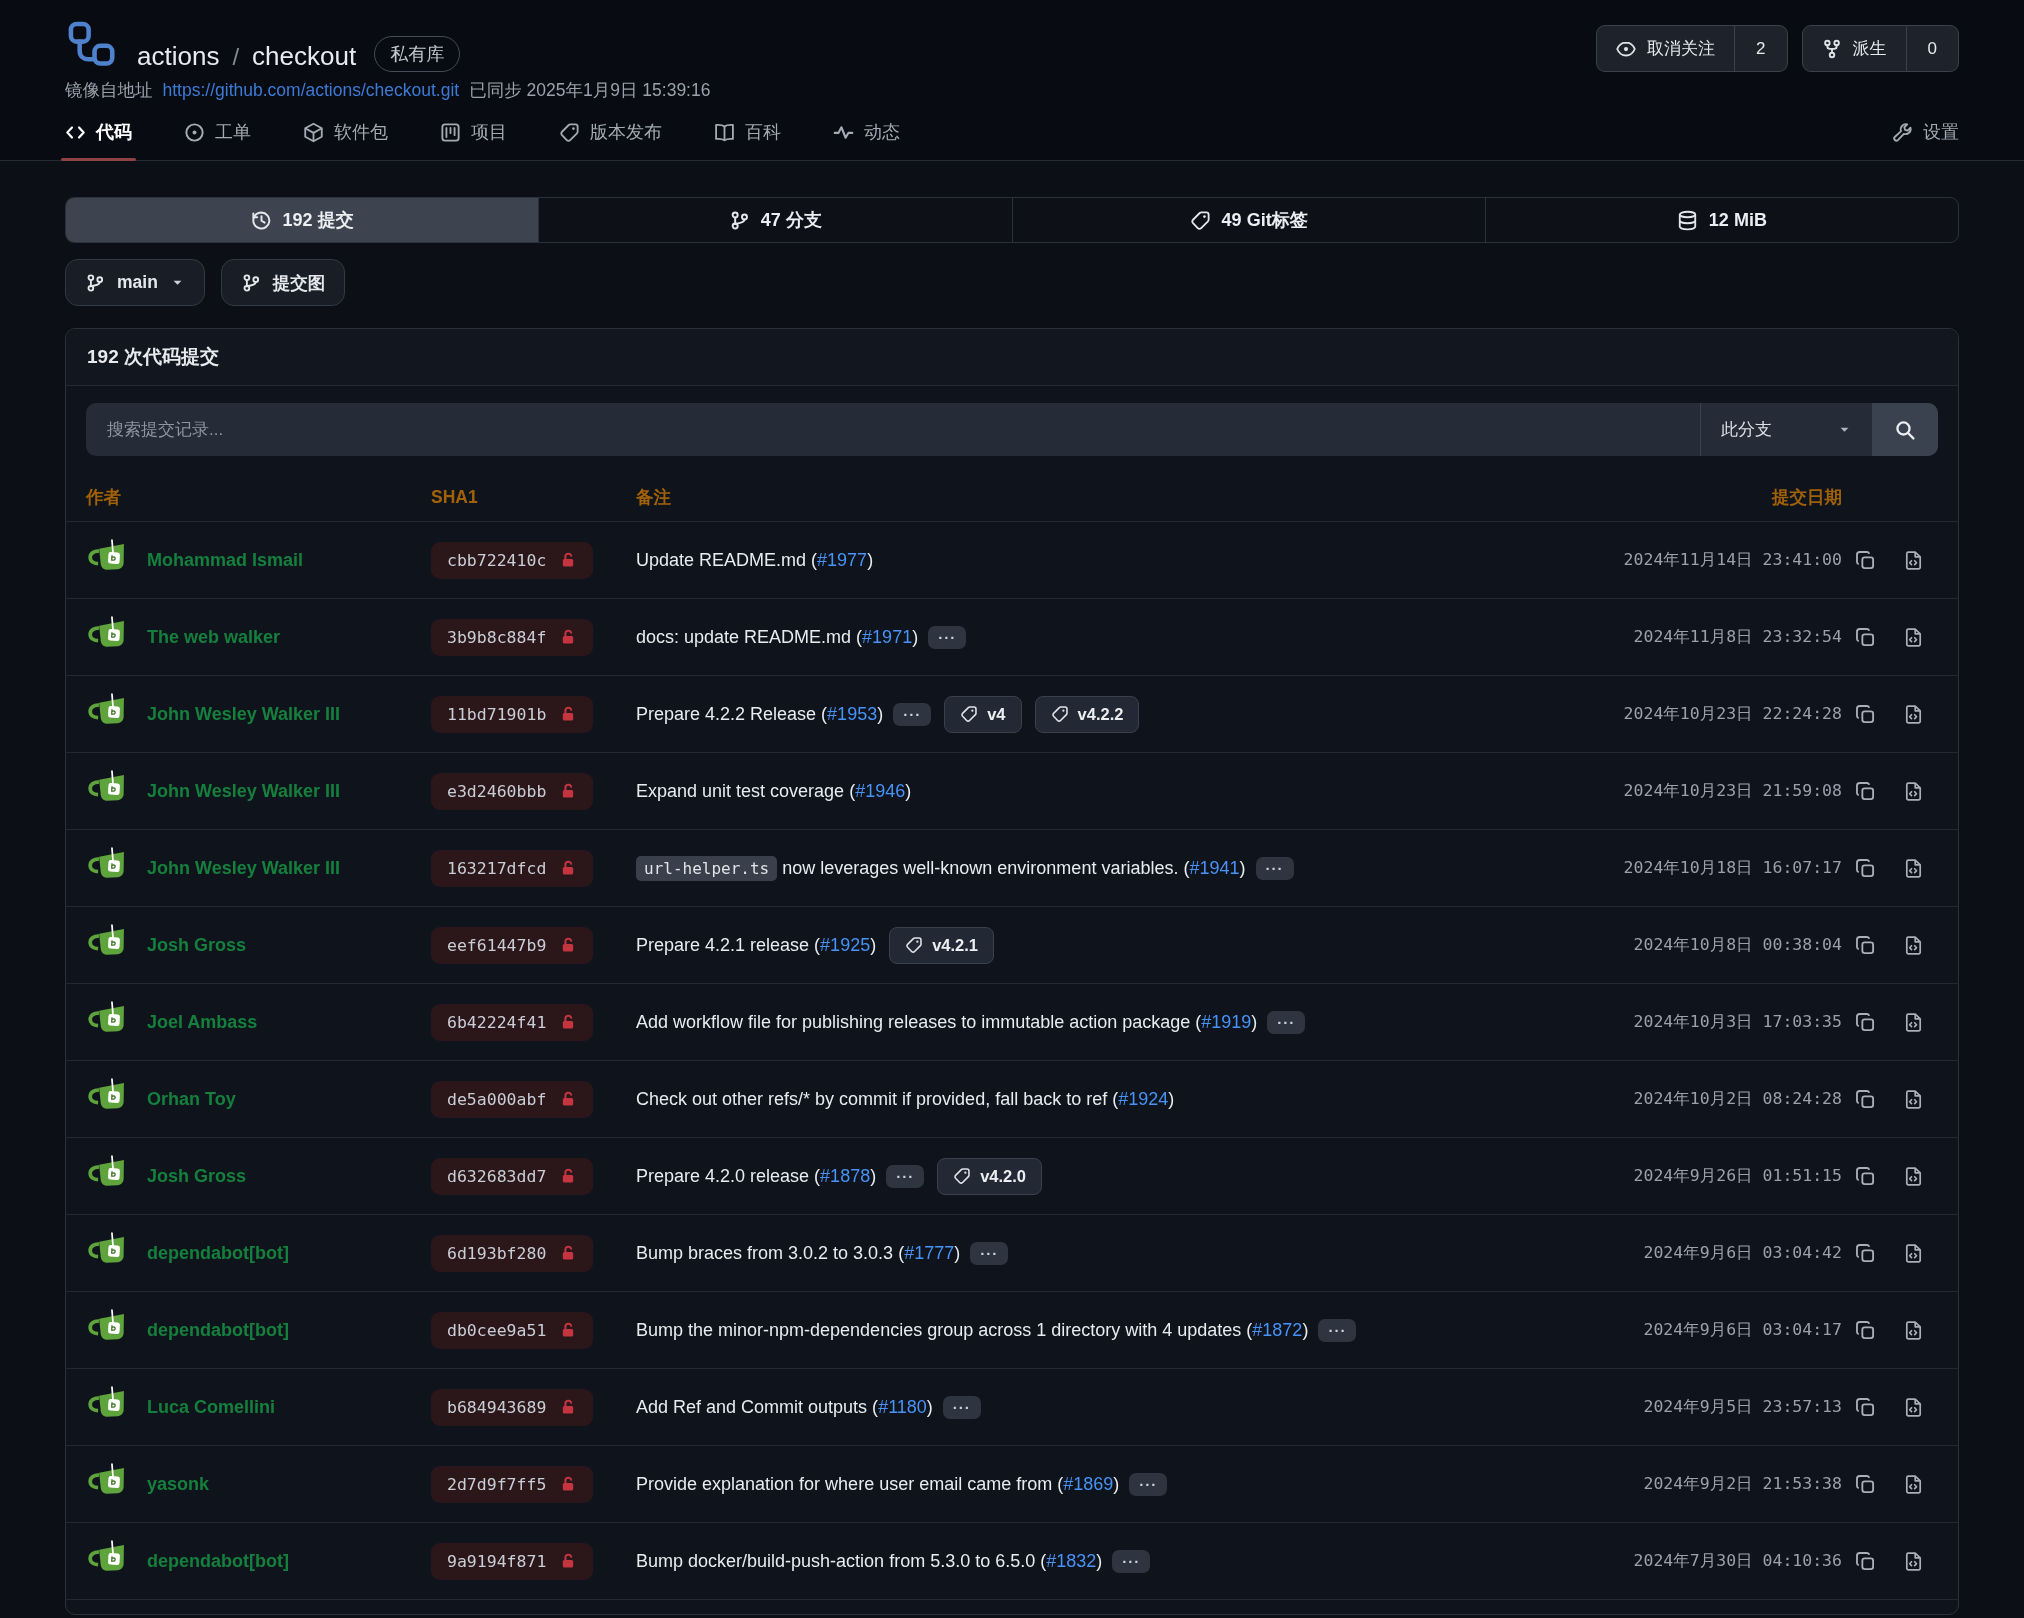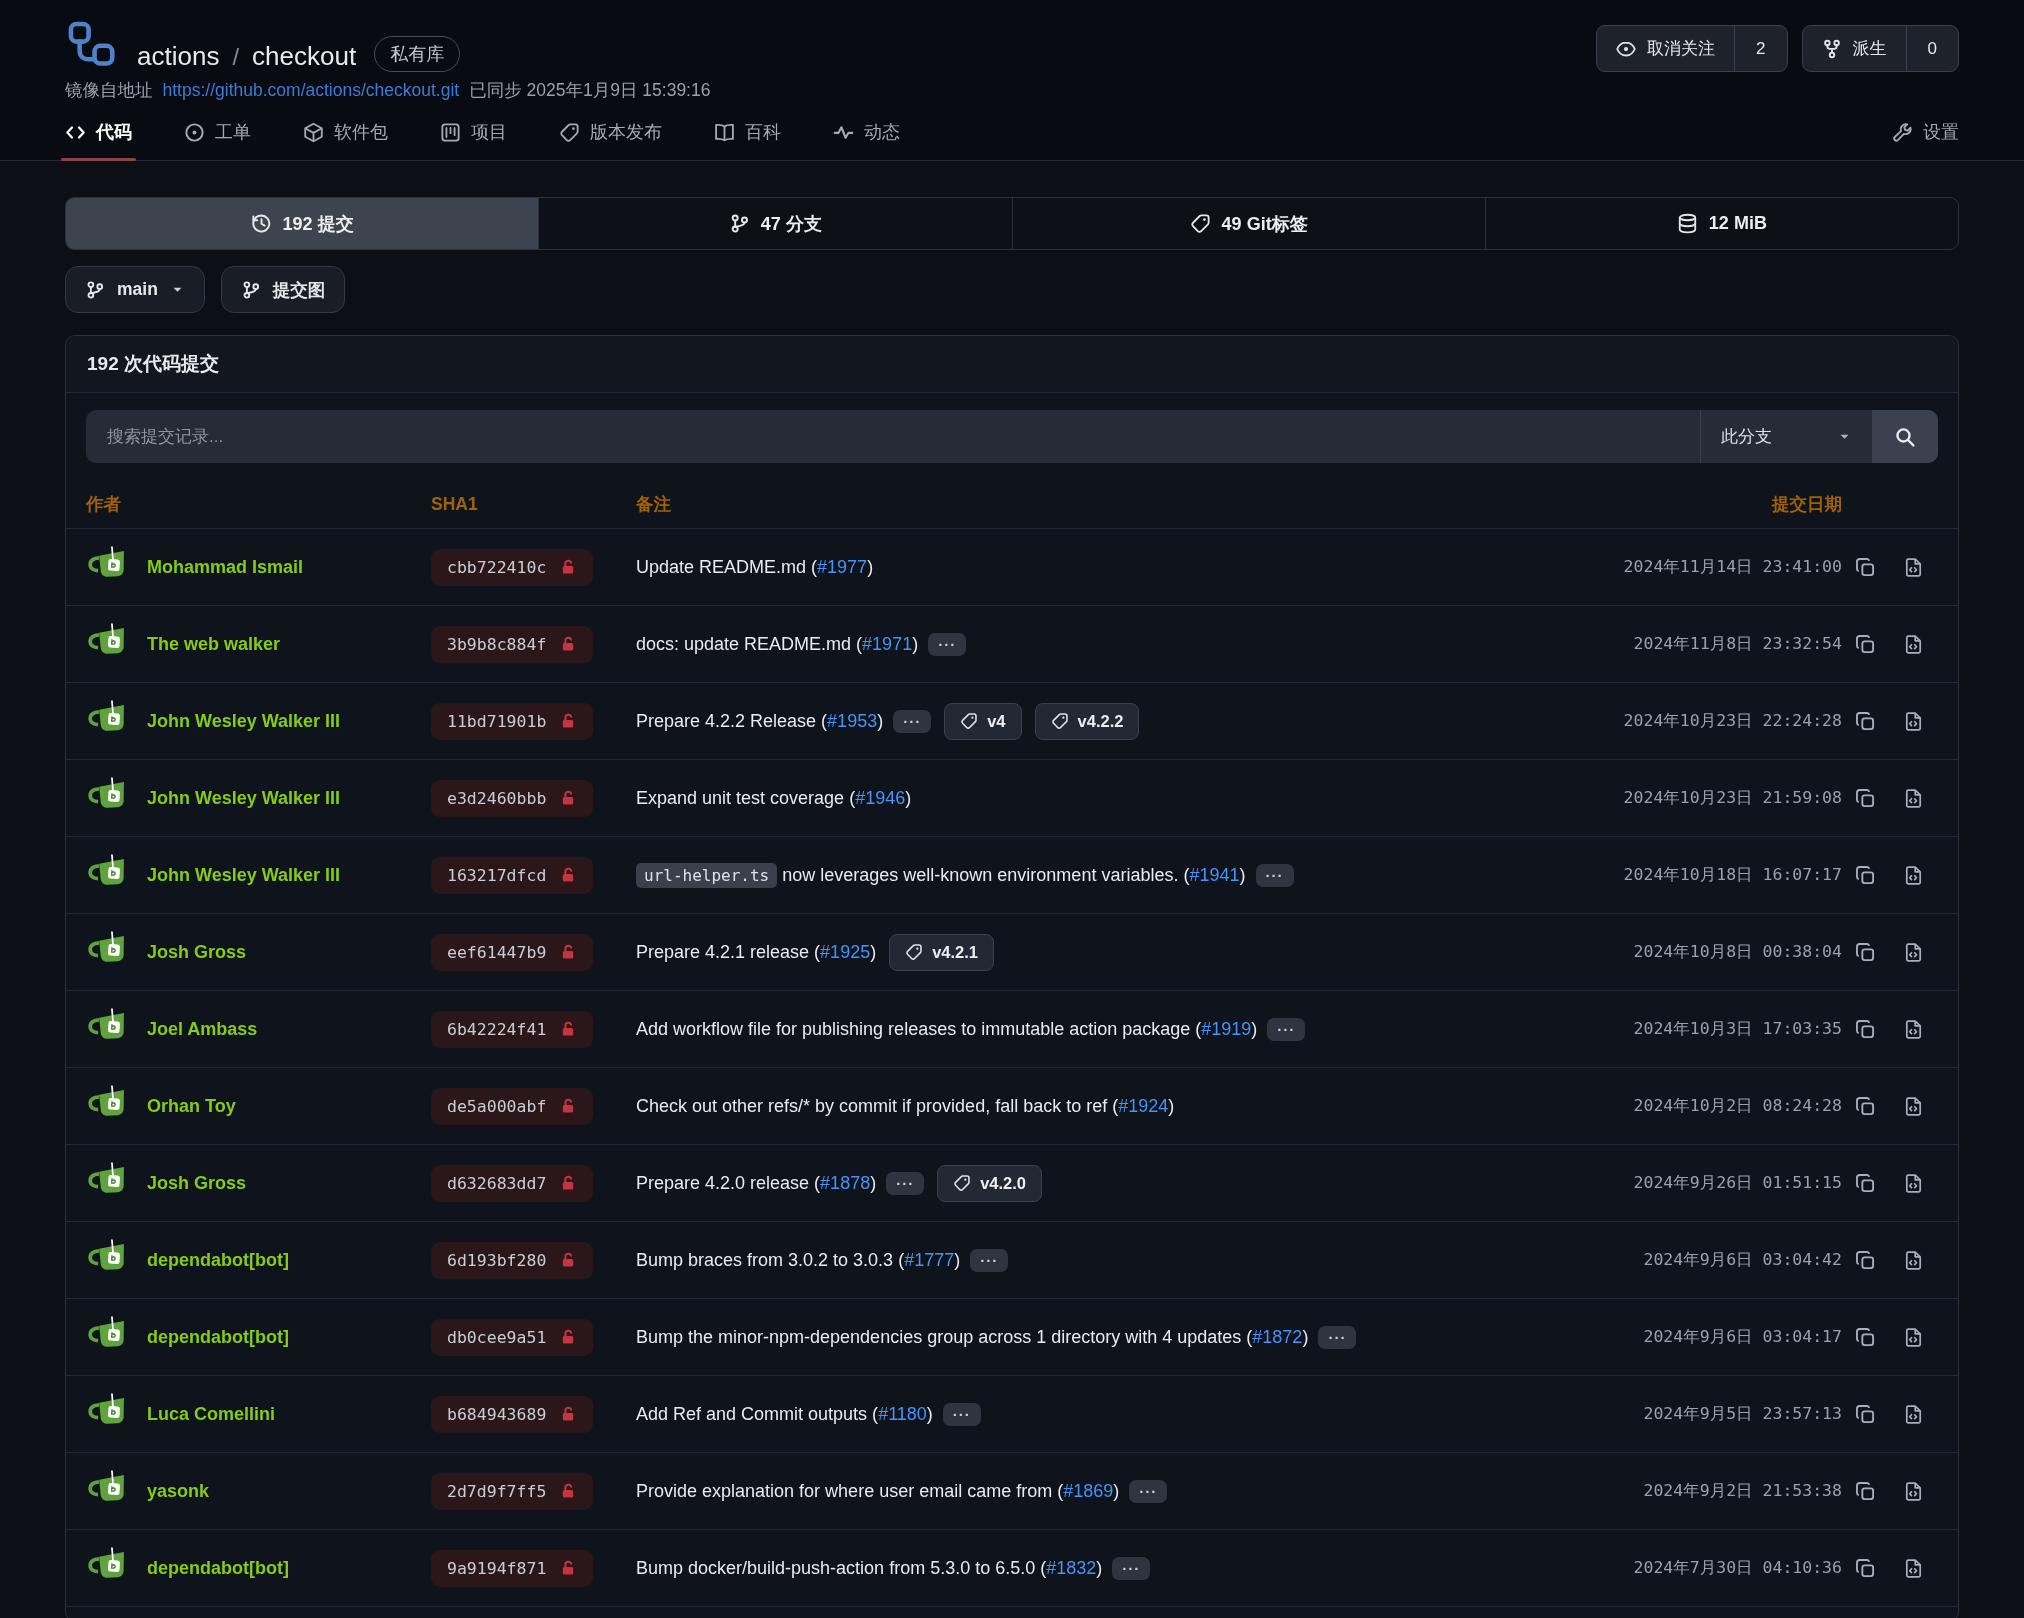--- a/index.html
+++ b/index.html
@@ -43,21 +43,21 @@
   .mirror-url{color:var(--mirror-link)}
   .tabs{display:flex;align-items:center;gap:52px;margin-top:16px;padding-bottom:16px;font-size:18px}
   .tab{display:flex;align-items:center;gap:10px;color:#a3aab4;position:relative}
   .tab .icon{width:21px;height:21px}
   .tab.active{color:#fff;font-weight:700}
   .tab.active::after{content:"";position:absolute;left:-4px;right:-4px;bottom:-17px;height:3px;
                      background:var(--tab-underline);border-radius:2px}
   .tab-settings{margin-left:auto}
 
   
-  .stats-bar{margin-top:36px;height:53px;border:1px solid #2b313c;border-radius:9px;display:flex;
+  .stats-bar{margin-top:36px;height:46px;border:1px solid #2b313c;border-radius:9px;display:flex;
              background:#0d1016;overflow:hidden}
   .seg{flex:1;display:flex;align-items:center;justify-content:center;gap:11px;font-size:18px;
        font-weight:600;border-left:1px solid #2b313c;color:#eceef1}
   .seg:first-child{border-left:none}
   .seg.active{background:#3d444f}
   .seg .icon{width:21px;height:21px;color:#e3e6ea}
 
   
   .toolbar{margin-top:16px;display:flex;gap:16px}
   .tb-btn{display:flex;align-items:center;gap:12px;height:47px;padding:0 19px;background:#181d26;
@@ -82,21 +82,21 @@
 
   .thead,.crow{display:grid;grid-template-columns:345px 205px 1fr 360px 46px 50px;align-items:center;
                padding:0 20px}
   .thead{height:48px;font-size:17.5px;font-weight:700;color:#a16207}
   .th-date{text-align:right}
   .crow{height:77px;border-top:1px solid var(--border-soft)}
   .crow.partial{height:15px}
   .cell{display:flex;align-items:center;min-width:0}
   .avatar{width:46px;height:46px;display:inline-flex;flex:none}
   .avatar svg{width:100%;height:100%}
-  .author-name{margin-left:15px;font-size:18px;font-weight:600;color:#84cc16;white-space:nowrap;
+  .author-name{margin-left:15px;font-size:18px;font-weight:600;color:#15803d;white-space:nowrap;
                overflow:hidden;text-overflow:ellipsis}
   .sha-badge{display:inline-flex;align-items:center;gap:13px;padding:9px 16px;background:var(--sha-bg);
              border-radius:9px;font-size:16.5px;color:#c9ced6}
   .sha-badge .icon{width:18px;height:18px;color:var(--sha-lock)}
   .c-msg{white-space:nowrap;overflow:hidden;font-size:18px;color:#e8ebef;font-weight:500}
   .code-chip{background:#39404c;border-radius:5px;padding:3px 8px;font-size:16px;color:#dfe2e6;margin-right:5px}
   .pr-link{color:var(--accent-blue)}
   .ellipsis-btn{margin-left:10px;background:#2e3541;border:none;border-radius:7px;color:#cdd2d9;
                 font-size:15px;font-weight:700;letter-spacing:1px;padding:3px 10px;line-height:17px;
                 vertical-align:2px}

